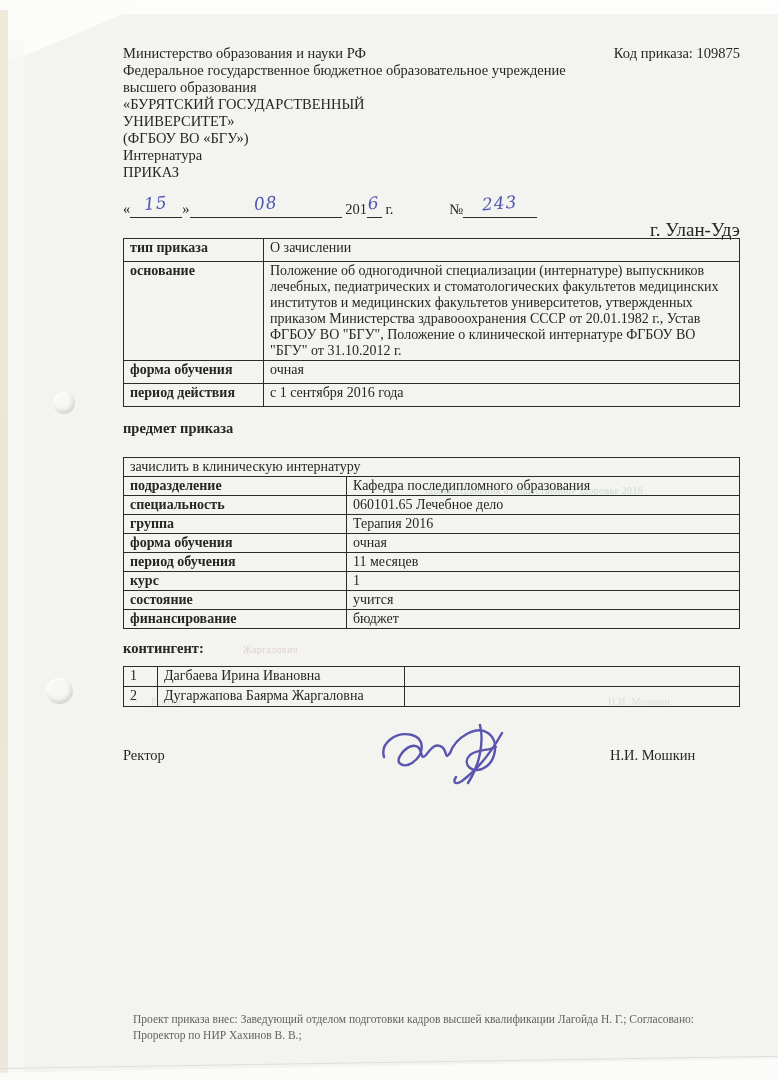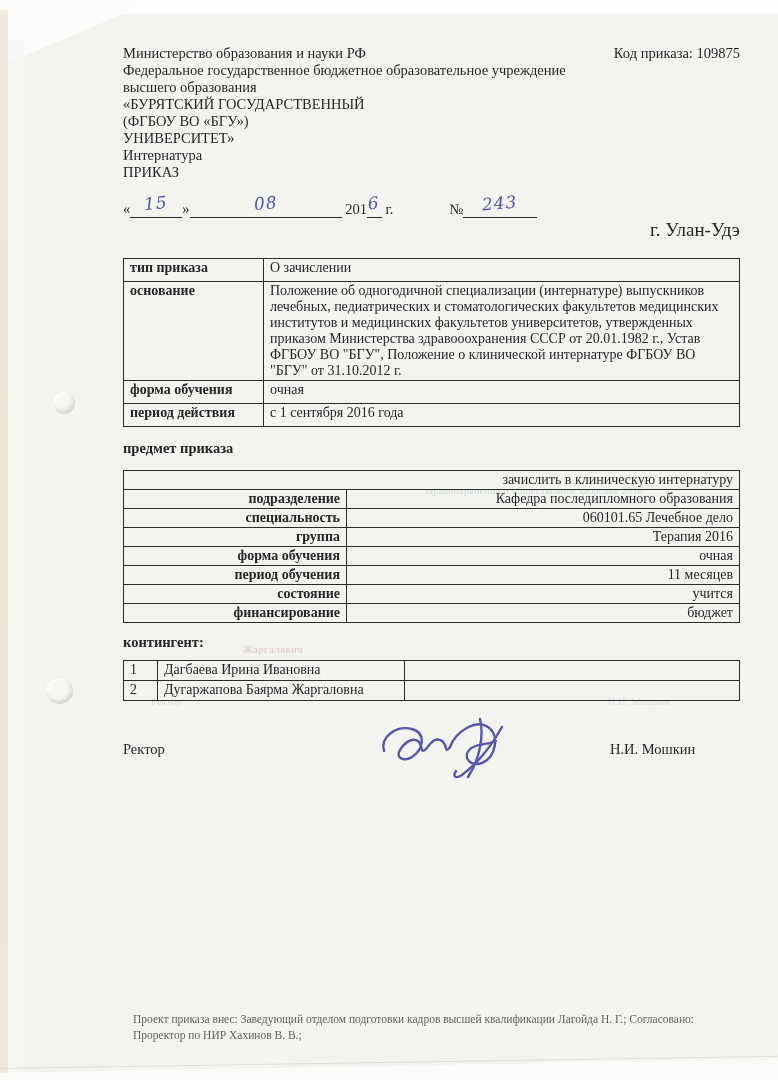--- a/index.html
+++ b/index.html
@@ -33,21 +33,21 @@
     position:absolute; border-radius:50%; background:#f7f7f4;
     box-shadow: inset -2px -3px 4px rgba(185,185,178,.55), inset 2px 2px 3px rgba(255,255,255,.95);
   }
   .hole-1 { left:53px; top:392px; width:22px; height:22px; }
   .hole-2 { left:46px; top:678px; width:27px; height:26px; }
   .bleed {
     position:absolute; font-size:10px; white-space:nowrap; pointer-events:none;
     letter-spacing:.3px;
   }
   .bleed-green { color:#8fb3a4; opacity:.38; }
-  .bleed-pink  { color:#c9a6a6; opacity:.42;font-weight:bold; }
+  .bleed-pink  { color:#c9a6a6; opacity:.42; }
   .bleed-soft  { color:#b9a7ad; opacity:.30; }
 
   
   .content { position:absolute; left:123px; top:45px; width:617px; }
   .hdr { font-size:14.5px; line-height:17px; }
   .hdr-row1 { display:flex; justify-content:space-between; }
   .order-title { font-size:14.5px; }
   .date-line { margin-top:17px; font-size:14.5px; height:22px; white-space:nowrap; }
   .slot {
     display:inline-block; border-bottom:1px solid #2b2b2b; text-align:center;
@@ -61,26 +61,26 @@
     display:inline-block; font-family:"DejaVu Serif", serif; font-style:italic;
     color:#4f55b0; font-size:17px; transform:rotate(-5deg) translateY(-2px);
     letter-spacing:1px;
   }
   .num-label { margin-left:52px; }
   .city { font-size:19px; line-height:17px; margin-top:1px;text-align:right; }
 
   table { border-collapse:collapse; width:617px; font-size:14px; }
   td { border:1px solid #2b2b2b; padding:1px 6px; vertical-align:top; line-height:16px; }
   .lbl { font-weight:bold; }
-  .t1 { margin-top:20px; }
+  .t1 { }
   .t1 .c1 { width:127px; }
   .t1 td { height:20px; }
   .t1 .tall { height:auto; }
   .sect-heading { margin-top:13px; font-size:14.5px; font-weight:bold; }
-  .t2 { margin-top:13px;text-align:right; }
+  .t2 { margin-top:20px; }
   .t2 .c1 { width:210px; }
   .t2 td { height:16px; line-height:15px; }
   .cont-heading { margin-top:11px; }
   .t3 { margin-top:9px; }
   .t3 .cn { width:21px; }
   .t3 .cname { width:234px; }
   .t3 td { height:17px; line-height:15px; }
 
   .sign-block { position:relative; margin-top:10px; height:85px; font-size:14.5px; }
   .sign-pos { position:absolute; left:0; top:30px; }
@@ -109,22 +109,22 @@
 <div class="content">
 
   <div class="hdr">
     <div class="hdr-row1">
       <span>Министерство образования и науки РФ</span>
       <span>Код приказа: 109875</span>
     </div>
     <div>Федеральное государственное бюджетное образовательное учреждение</div>
     <div>высшего образования</div>
     <div>«БУРЯТСКИЙ ГОСУДАРСТВЕННЫЙ</div>
+    <div>УНИВЕРСИТЕТ»</div>
     <div>(ФГБОУ ВО «БГУ»)</div>
-    <div>УНИВЕРСИТЕТ»</div>
     <div>Интернатура</div>
   </div>
 
   <div class="order-title">ПРИКАЗ</div>
 
   <div class="date-line">
     <span>«</span><span class="slot slot-day"><span class="hw">15</span></span><span>»</span><span class="slot slot-month"><span class="hw">08</span></span>
     <span>201</span><span class="slot slot-year"><span class="hw">6</span></span>
     <span>г.</span>
     <span class="num-label">№</span><span class="slot slot-num"><span class="hw">243</span></span>
@@ -170,20 +170,24 @@
       <td class="lbl c1">группа</td>
       <td>Терапия 2016</td>
     </tr>
     <tr>
       <td class="lbl c1">форма обучения</td>
       <td>очная</td>
     </tr>
     <tr>
       <td class="lbl c1">период обучения</td>
       <td>11 месяцев</td>
+    </tr>
+    <tr>
+      <td class="lbl c1">курс</td>
+      <td>1</td>
     </tr>
     <tr>
       <td class="lbl c1">состояние</td>
       <td>учится</td>
     </tr>
     <tr>
       <td class="lbl c1">финансирование</td>
       <td>бюджет</td>
     </tr>
   </tbody>

